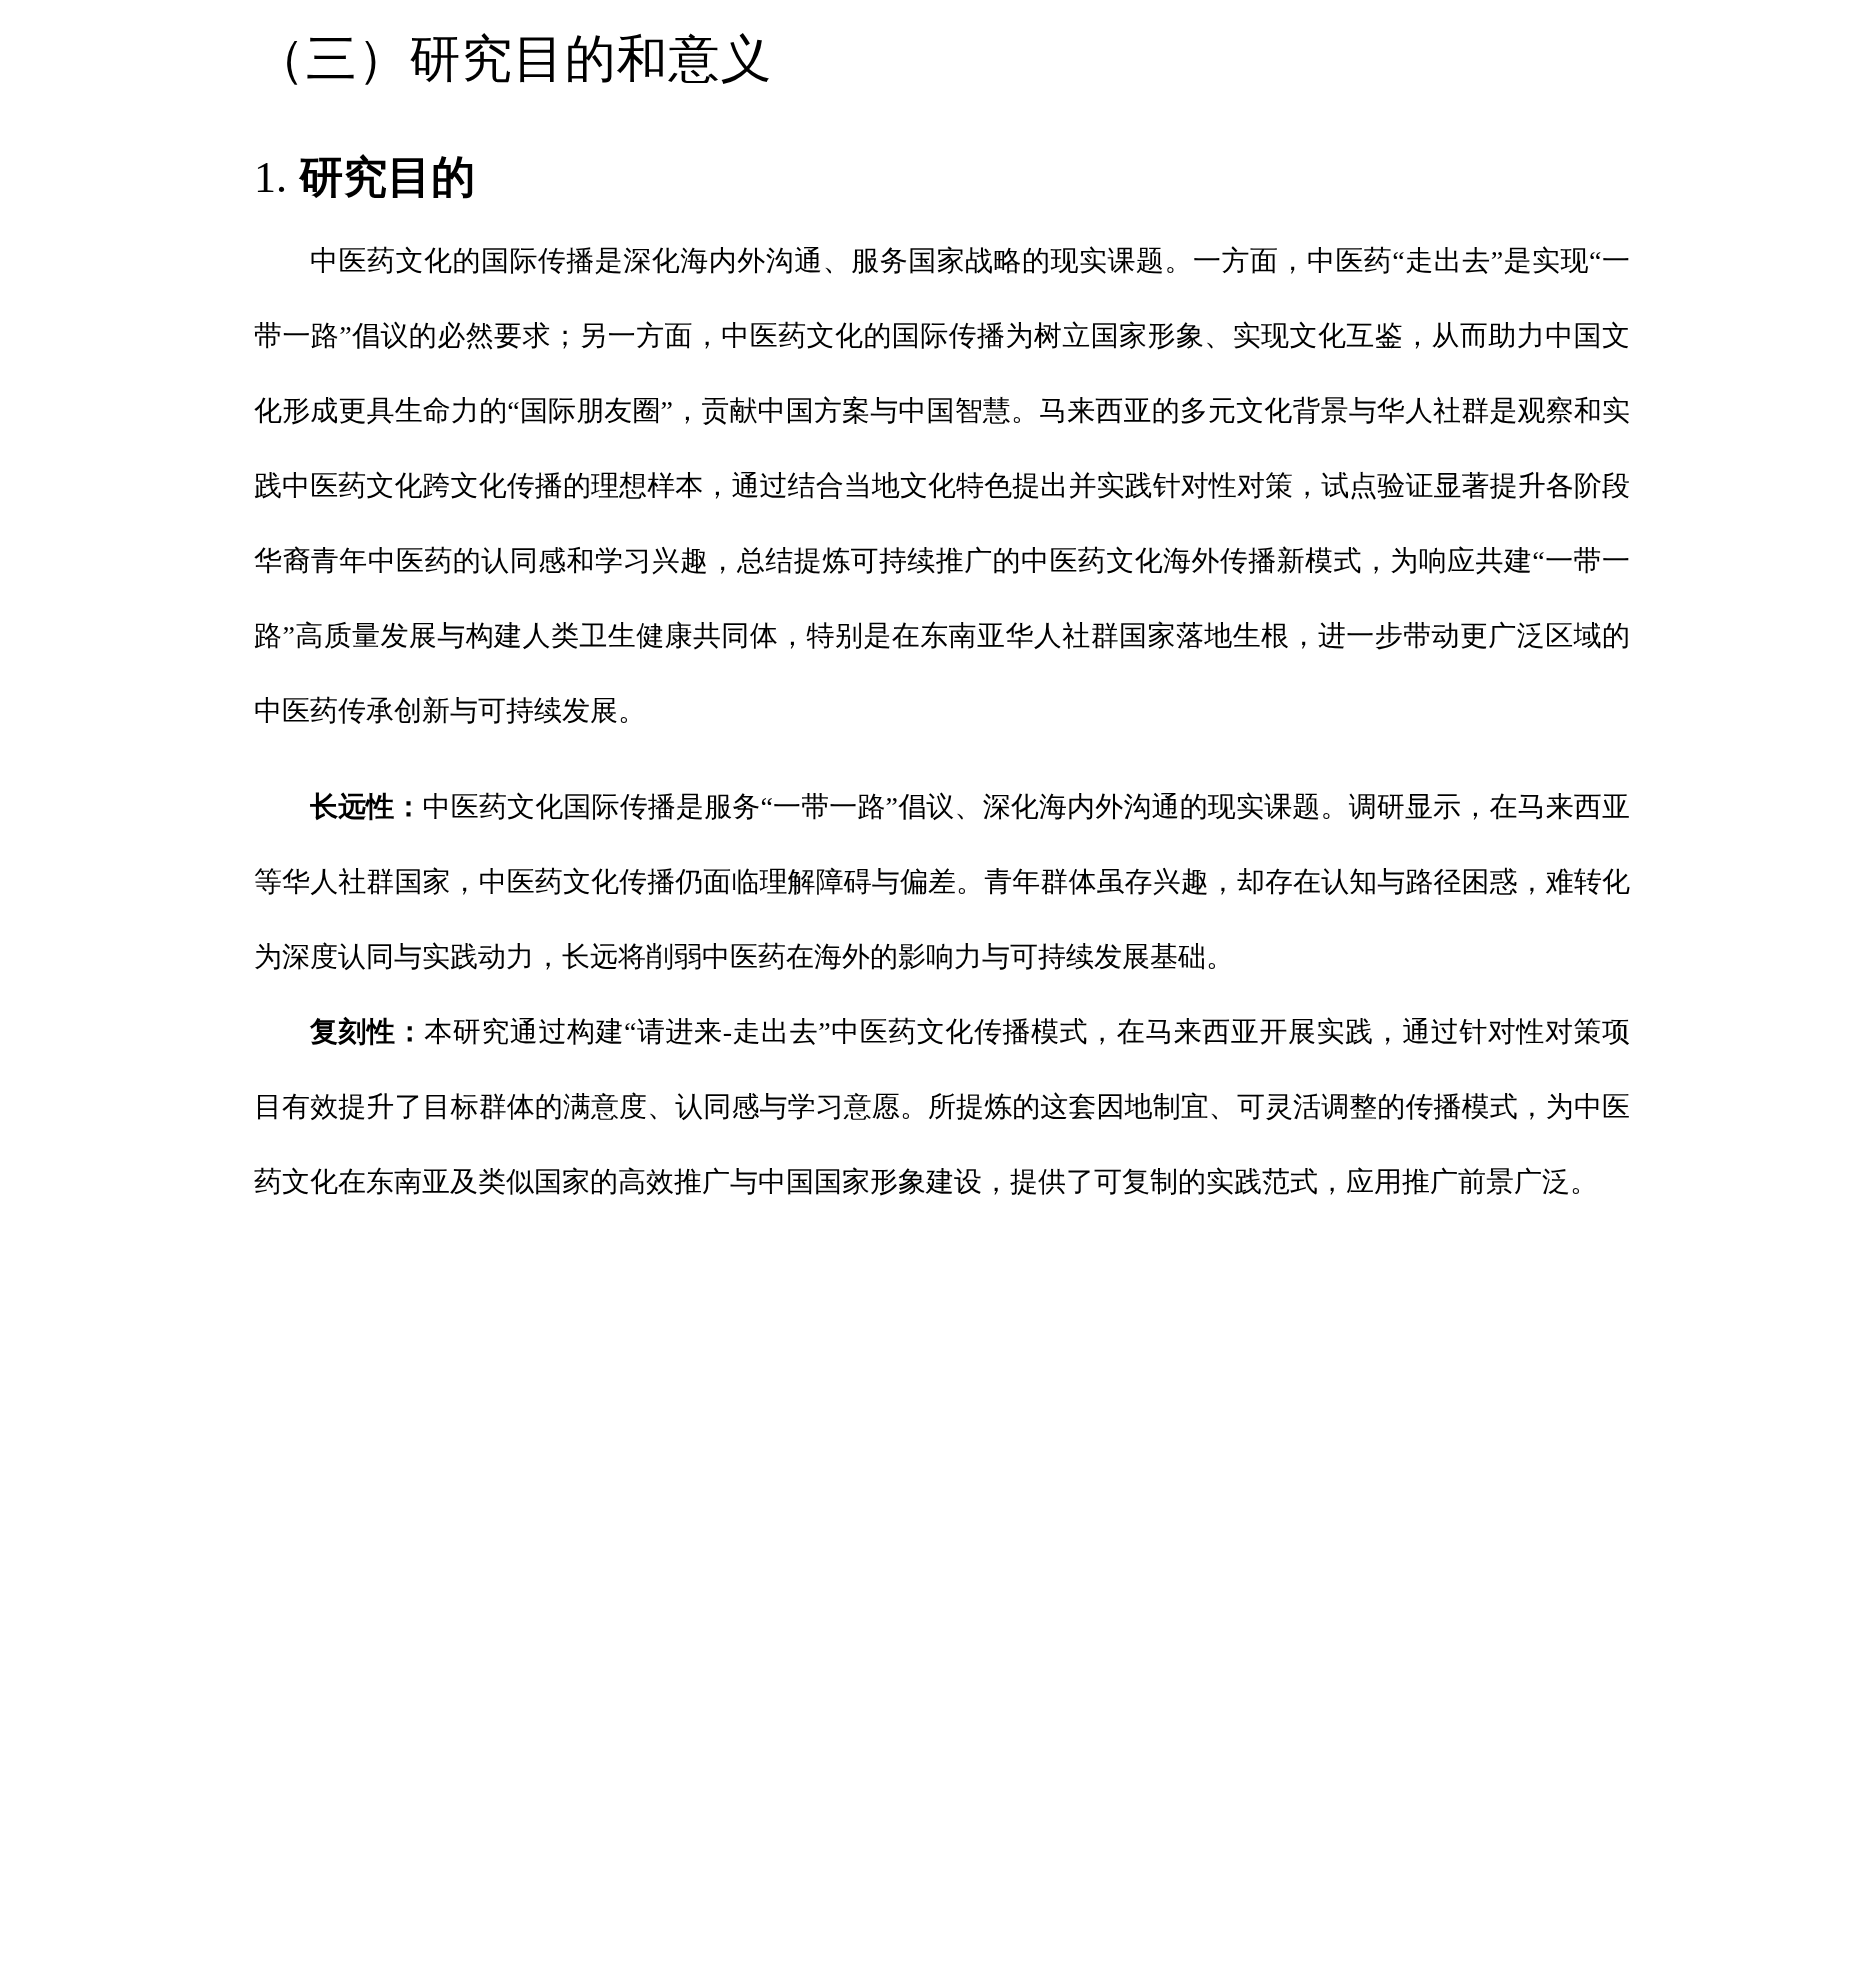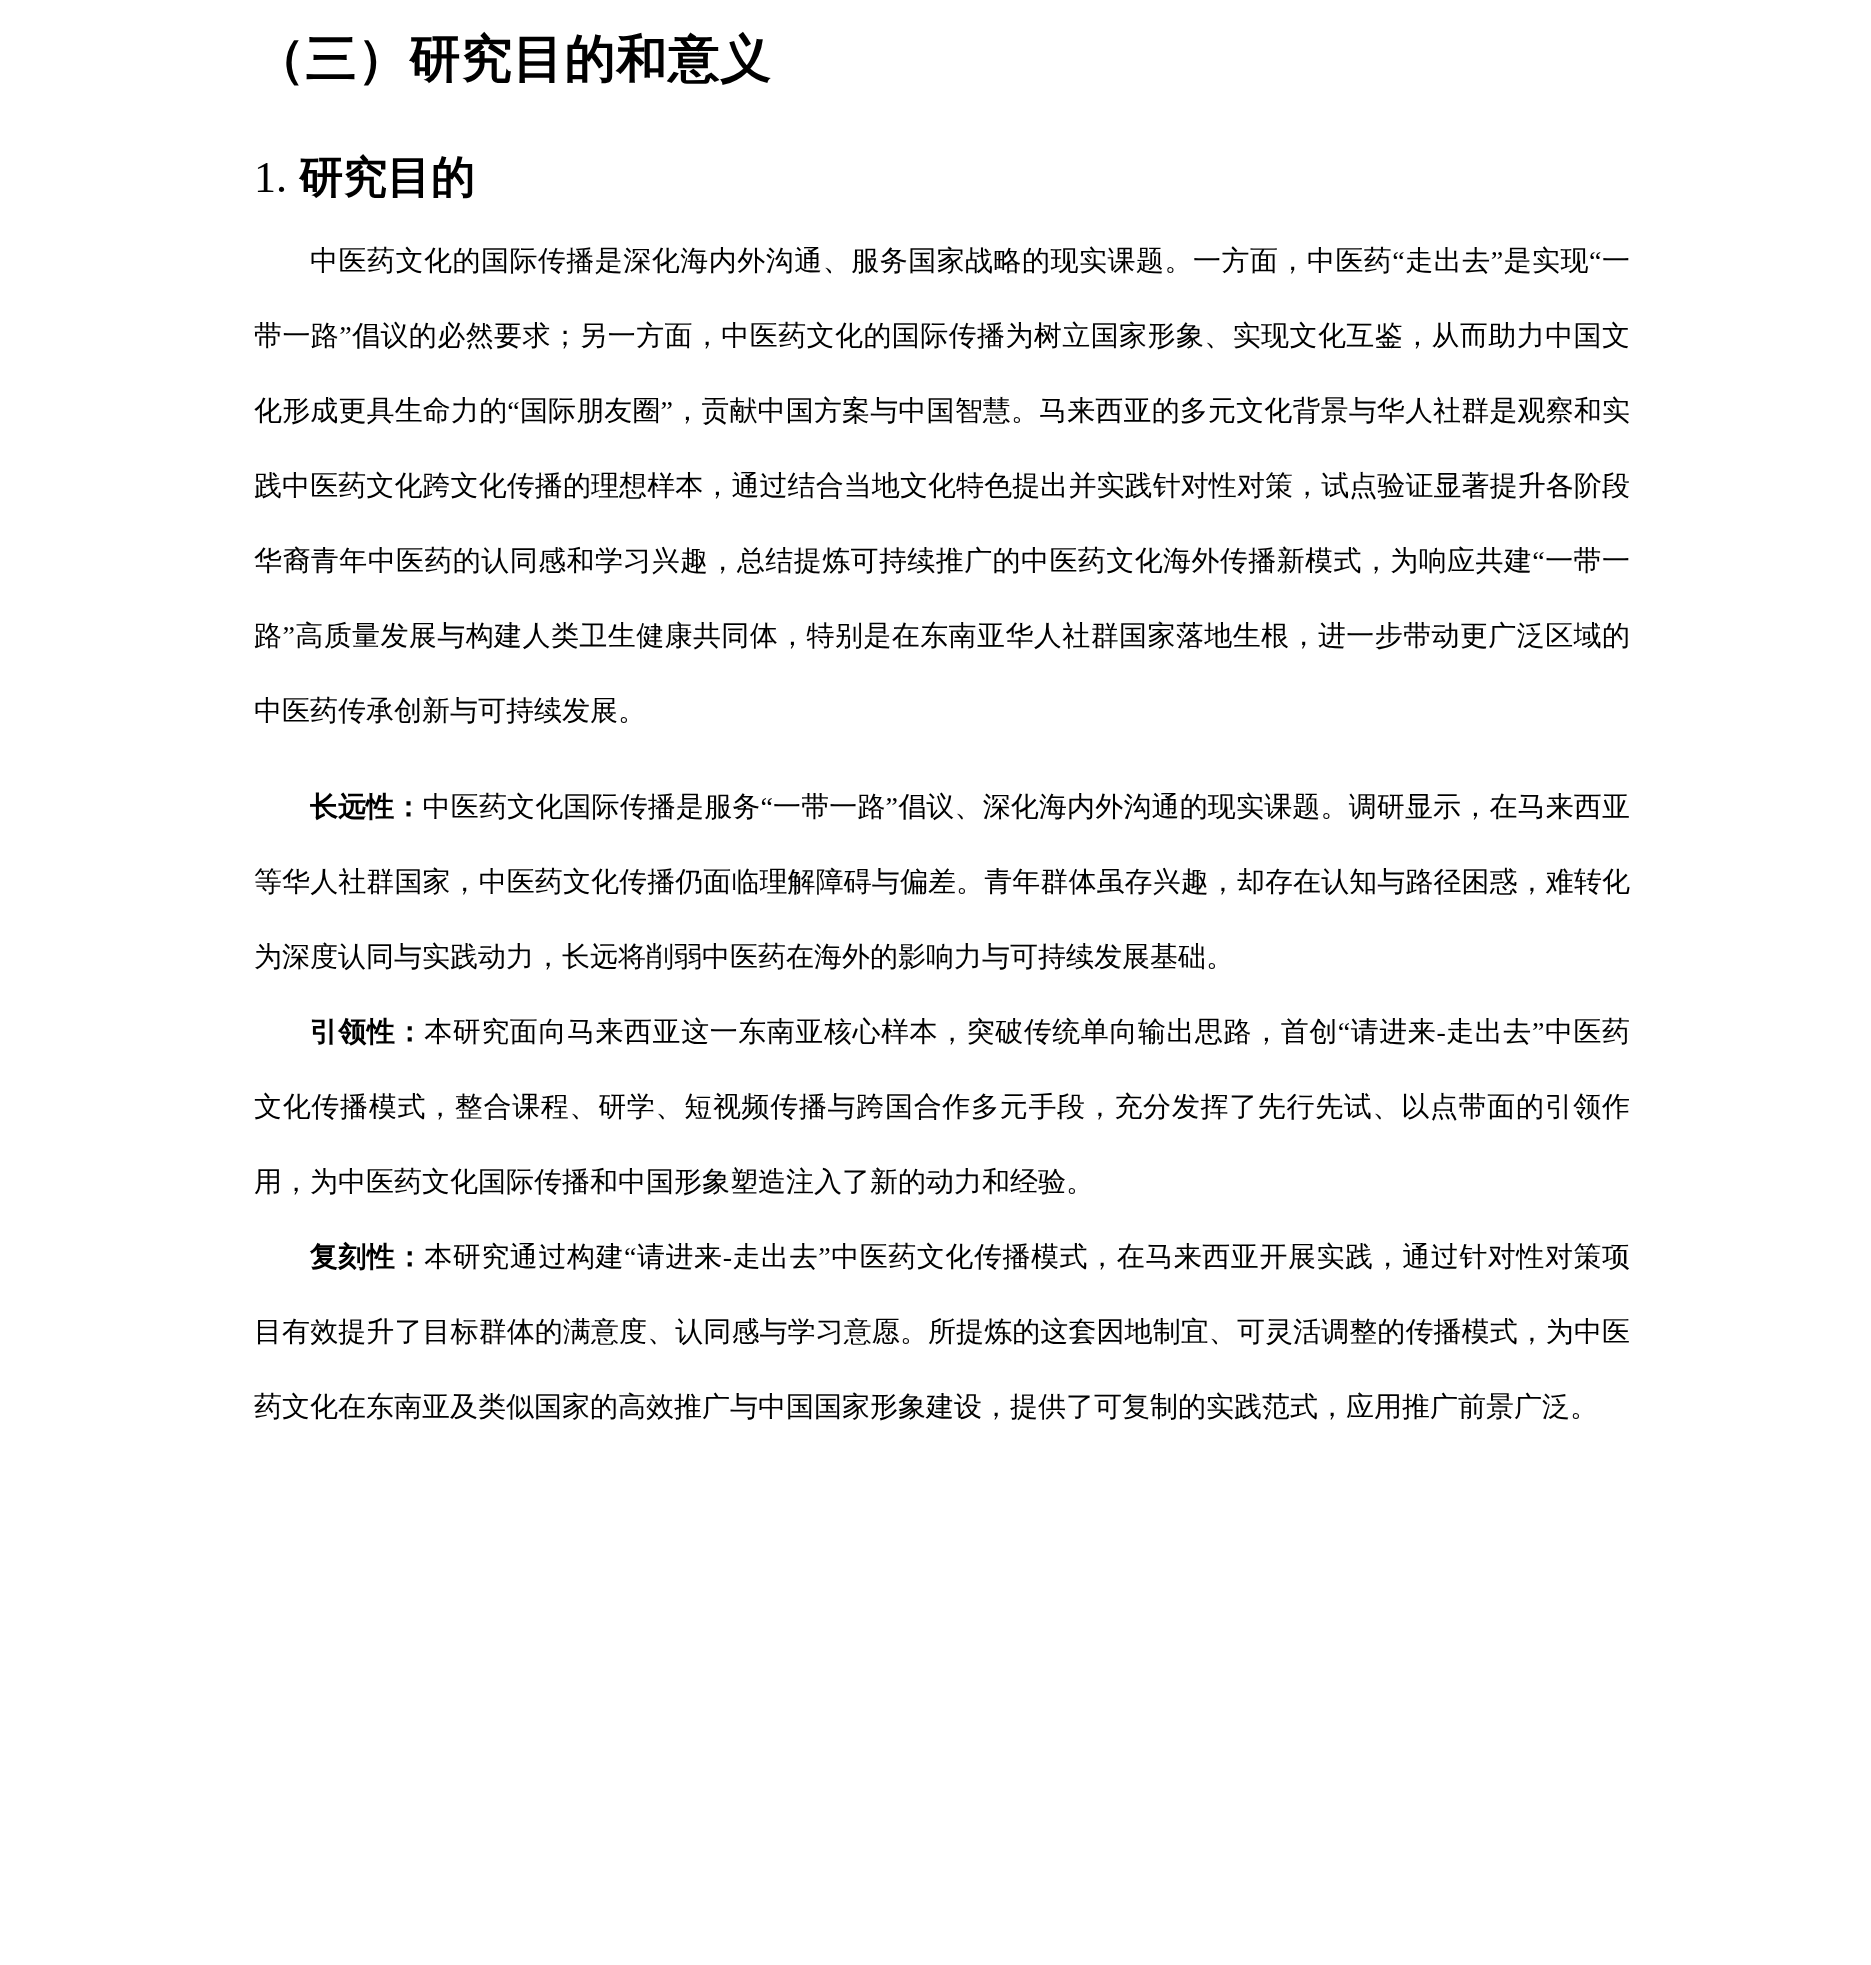--- a/index.html
+++ b/index.html
@@ -15,21 +15,21 @@
   }
   .page {
     box-sizing: border-box;
     width: 1872px;
     height: 2075px;
     padding: 31px 242px 0 254px;
   }
   h1.sec-title {
     margin: 0;
     font-family: "Liberation Sans", sans-serif;
-    font-weight: bold;
+    font-weight: normal;
     font-size: 51px;
     line-height: 55px;
     letter-spacing: 0.8px;
   }
   h2.sub-heading {
     margin: 0;
     font-family: "Liberation Sans", sans-serif;
     font-weight: bold;
     font-size: 44px;
     line-height: 47px;
@@ -61,19 +61,18 @@
   <section>
     <h2 class="sub-heading sub-heading-1"><span class="hnum">1.</span> <span class="hzh">研究目的</span></h2>
 
     <p class="body-para first-after-heading"><b class="lead"></b><span>中医药文化的国际传播是深化海内外沟通、服务国家战略的现实课题。一方面，中医药“走出去”是实现“一带一路”倡议的必然要求；另一方面，中医药文化的国际传播为树立国家形象、实现文化互鉴，从而助力中国文化形成更具生命力的“国际朋友圈”，贡献中国方案与中国智慧。马来西亚的多元文化背景与华人社群是观察和实践中医药文化跨文化传播的理想样本，通过结合当地文化特色提出并实践针对性对策，试点验证显著提升各阶段华裔青年中医药的认同感和学习兴趣，总结提炼可持续推广的中医药文化海外传播新模式，为响应共建“一带一路”高质量发展与构建人类卫生健康共同体，特别是在东南亚华人社群国家落地生根，进一步带动更广泛区域的中医药传承创新与可持续发展。</span></p>
   </section>
 
   <section>
 
     <p class="body-para first-after-heading"><b class="lead">长远性：</b><span>中医药文化国际传播是服务“一带一路”倡议、深化海内外沟通的现实课题。调研显示，在马来西亚等华人社群国家，中医药文化传播仍面临理解障碍与偏差。青年群体虽存兴趣，却存在认知与路径困惑，难转化为深度认同与实践动力，长远将削弱中医药在海外的影响力与可持续发展基础。</span></p>
 
-    <p class="body-para"><b class="lead">引领性：</b><span>本研究面向马来西亚这一东南亚核心样本，突破传统单向输出思路，首创“请进来-走出去”中医药文化传播模式，整合课程、研学、短视频传播与跨国合作多元手段，充分发挥了先行先试、以点带面的引领作用，为中医药文化国际传播和中国形象塑造注入了新的动力和经验。</span></p>
 
     <p class="body-para"><b class="lead">复刻性：</b><span>本研究通过构建“请进来-走出去”中医药文化传播模式，在马来西亚开展实践，通过针对性对策项目有效提升了目标群体的满意度、认同感与学习意愿。所提炼的这套因地制宜、可灵活调整的传播模式，为中医药文化在东南亚及类似国家的高效推广与中国国家形象建设，提供了可复制的实践范式，应用推广前景广泛。</span></p>
   </section>
 
 </div>
 
 
 </body></html>

